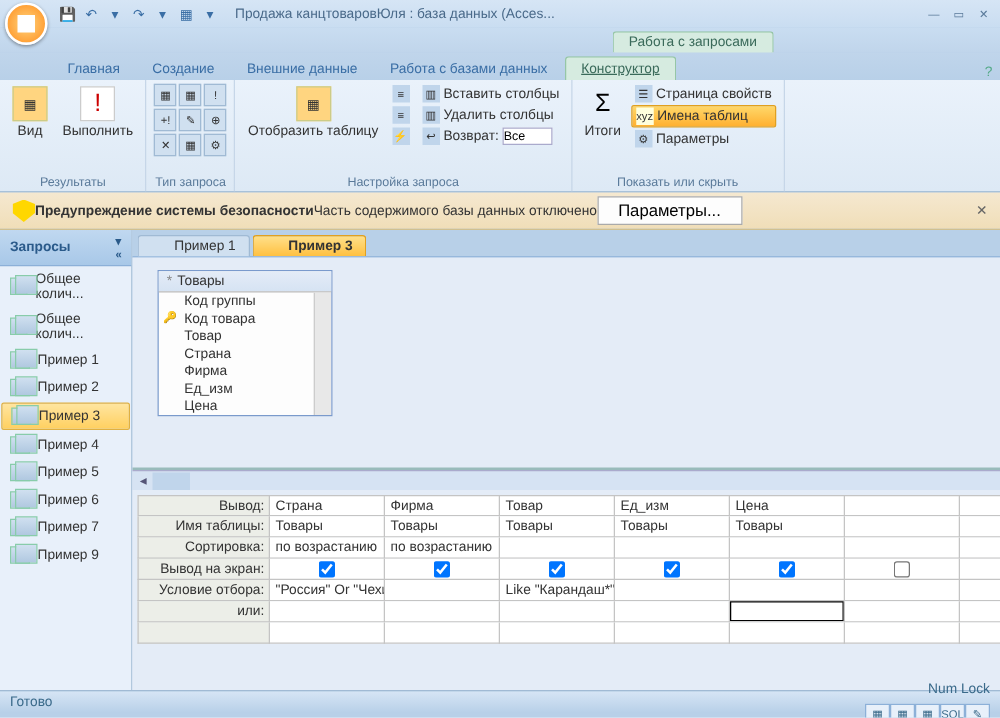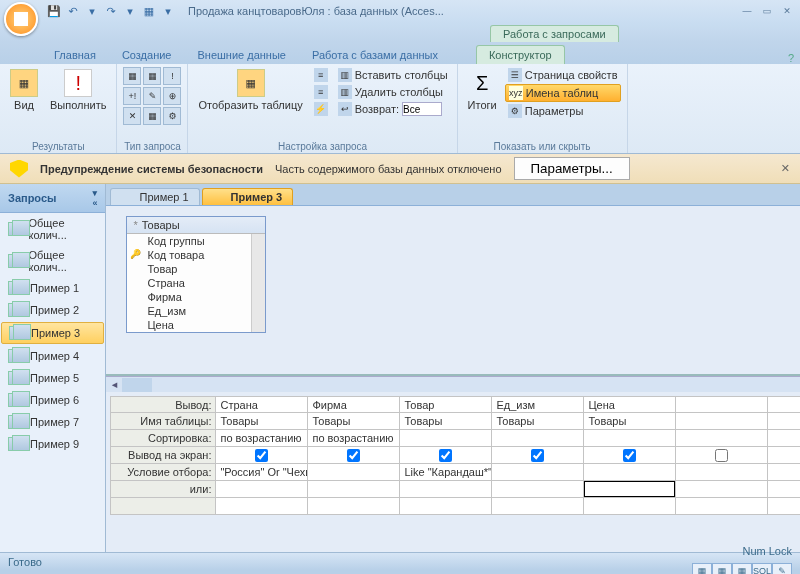--- a/index.html
+++ b/index.html
@@ -12,40 +12,40 @@
 .qat-items span { width: 16px; height: 16px; display: inline-flex; align-items: center; justify-content: center; color: #3a6ea5; }
 .title-bar { flex: 1; text-align: left; padding-left: 12px; color: #4a6a8a; }
 .win-controls { display: flex; gap: 2px; margin-right: 4px; }
 .win-controls span { width: 18px; height: 14px; display: flex; align-items: center; justify-content: center; color: #5a7a9a; font-size: 9px; }
 
 .context-tab-strip { height: 20px; background: linear-gradient(#c9ddf1,#c0d5eb); display:flex; padding-left:490px; align-items:flex-end; }
 .context-tab-top { background:#d6ebe0; color:#3a6a5a; padding:2px 12px; border-radius:3px 3px 0 0; border:1px solid #96c6a6; border-bottom:none; font-size:11px; }
 
 .tabs { height: 22px; background: linear-gradient(#c0d5eb,#b8d0e8); display: flex; align-items: flex-end; padding-left: 42px; gap: 2px; }
 .tab { padding: 3px 12px; color: #3a6ea5; cursor: pointer; border-radius: 3px 3px 0 0; }
-.tab.context { background: #d6ebe0; border: 1px solid #96c6a6; border-bottom: none; color: #3a6a5a; margin-left: 24px; }
+.tab.context { background: #d6ebe0; border: 1px solid #96c6a6; border-bottom: none; color: #3a6a5a; margin-left: 0; text-decoration: underline; }
 
 .ribbon { height: 90px; background: linear-gradient(#eaf2fb,#dde9f5); border-bottom: 1px solid #a0bad4; display: flex; }
 .rgroup { border-right: 1px solid #c6d6e8; display: flex; flex-direction: column; padding: 3px 6px 0; }
 .rgroup-body { flex: 1; display: flex; align-items: flex-start; gap: 4px; }
 .rgroup-label { text-align: center; font-size: 10px; color: #5a7a9a; padding: 1px 0; }
 .big-btn { display: flex; flex-direction: column; align-items: center; gap: 2px; padding: 2px 4px; cursor: pointer; }
 .big-btn .icon { width: 28px; height: 28px; background: #ffd580; border: 1px solid #cc8; display:flex; align-items:center; justify-content:center; }
 .big-btn .icon.run { background:#fff; border:1px solid #ccc; color:#c00; font-size:20px; }
 .big-btn .icon.sigma { color:#000; font-size:20px; background:transparent; border:none; }
 .big-btn span { font-size: 11px; text-align: center; line-height: 1.1; }
 .small-btns { display: flex; flex-direction: column; gap: 1px; }
 .small-btn { display: flex; align-items: center; gap: 3px; padding: 1px 3px; cursor: pointer; font-size:11px; }
 .small-btn .sicon { width: 14px; height: 14px; background: #c0d5eb; display:inline-flex; align-items:center; justify-content:center; font-size:9px; }
 .small-btn.highlighted { background: linear-gradient(#ffd86a,#ffb030); border: 1px solid #e0a020; border-radius: 2px; }
 
 .icon-grid { display: grid; grid-template-columns: repeat(3, 18px); gap: 2px; }
 .icon-grid span { width: 18px; height: 18px; background: #d0e0f0; border: 1px solid #a0bad4; display:inline-flex; align-items:center; justify-content:center; font-size:9px; }
 
-.security { height: 30px; background: linear-gradient(#f5e8d0,#f0deb8); border-bottom: 1px solid #d0c090; display: flex; align-items: center; padding: 0 10px; gap: 12px; }
+.security { height: 30px; background: linear-gradient(#f5e8d0,#f0deb8); border-bottom: 1px solid #d0c090; display: flex; align-items: center; padding: 0 10px; }
 .security .shield { width: 18px; height: 18px; background:gold; clip-path: polygon(50% 0,100% 20%,100% 60%,50% 100%,0 60%,0 20%); }
 .security .param-btn { background: #fdfdfd; border: 1px solid #aaa; padding: 3px 16px; cursor: pointer; }
 .security .close-x { margin-left: auto; cursor:pointer; color:#666; }
 
 .workspace { display: flex; height: calc(574px - 22px - 20px - 22px - 90px - 30px - 22px); }
 .nav-pane { width: 160px; background: #e8f0fa; border-right: 1px solid #a0bad4; }
 .nav-header { background: linear-gradient(#c0d8f0,#a8c8e8); padding: 4px 8px; display: flex; align-items: center; justify-content: space-between; border-bottom: 1px solid #8cb0d8; gap: 36px; }
 .nav-header span { font-weight: bold; color: #2a5a8a; }
 .nav-item { display: flex; align-items: center; gap: 6px; padding: 4px 8px; cursor: pointer; }
 .nav-item.selected { background: linear-gradient(#ffe5a0,#ffd060); border:1px solid #e0b040; border-radius:2px; margin:1px; padding:3px 7px; }

